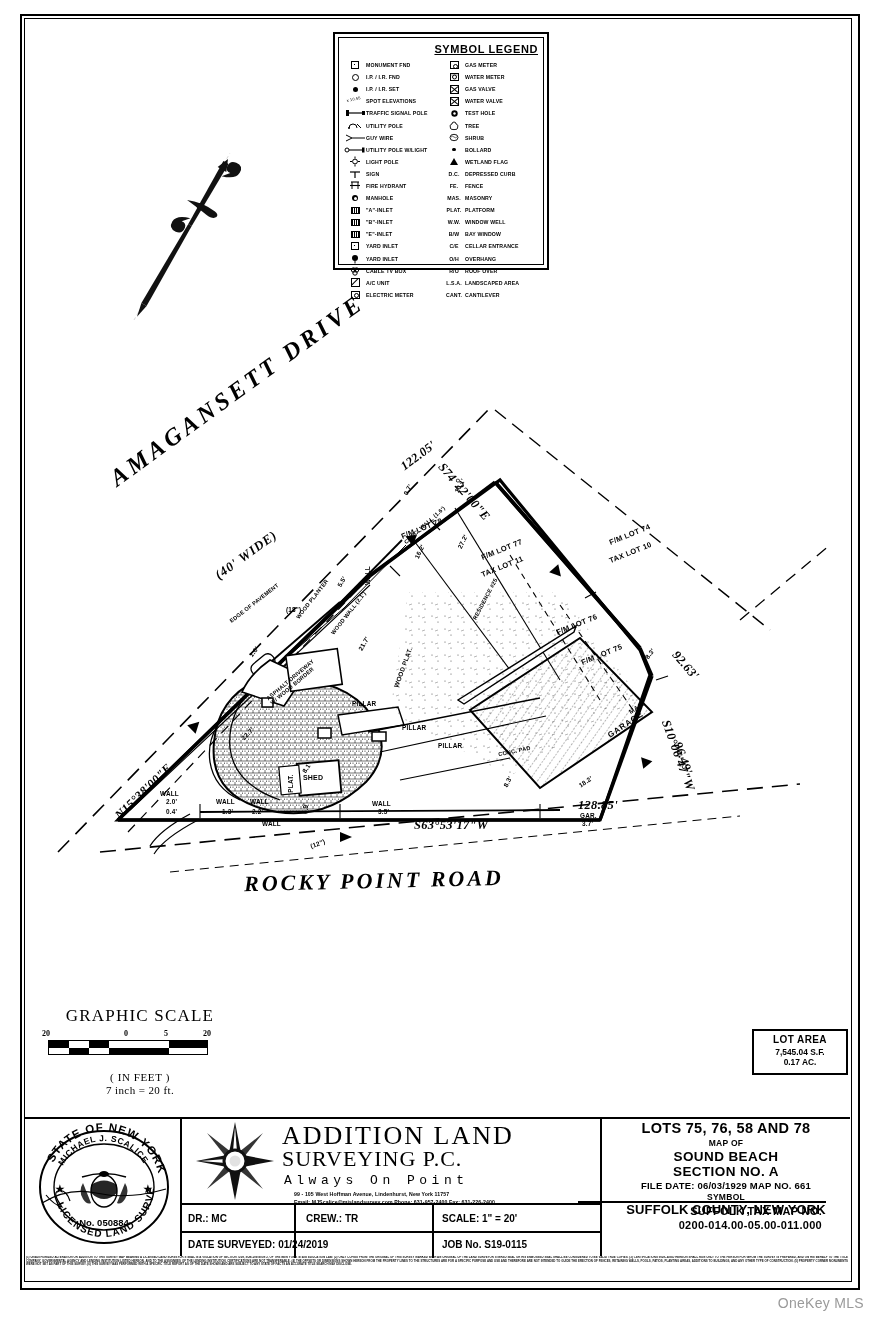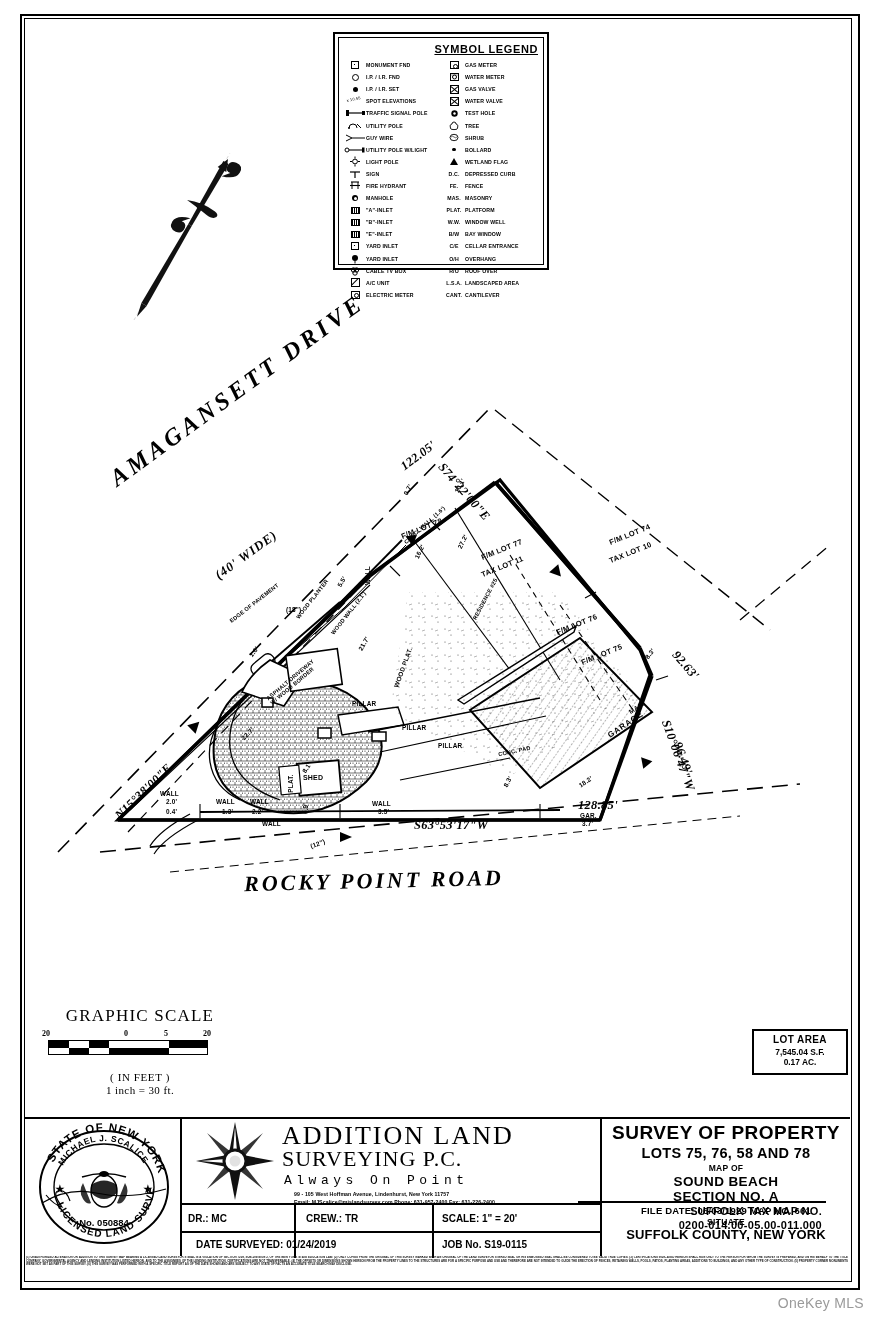--- a/index.html
+++ b/index.html
@@ -670,21 +670,21 @@
       <div class="gs-cell" style="left:60px;top:0;width:20px;background:#fff;"></div>
 
       <div class="gs-cell" style="left:0;top:6.5px;width:20px;background:#fff;"></div>
       <div class="gs-cell" style="left:20px;top:6.5px;width:20px;background:#000;"></div>
       <div class="gs-cell" style="left:40px;top:6.5px;width:20px;background:#fff;"></div>
       <div class="gs-cell" style="left:60px;top:6.5px;width:20px;background:#000;"></div>
       <div class="gs-cell" style="left:80px;top:6.5px;width:40px;background:#000;"></div>
       <div class="gs-cell" style="left:120px;top:6.5px;width:38px;background:#fff;"></div>
     </div>
     <div class="gscale-feet">( IN FEET )</div>
-    <div class="gscale-eq">1 inch =  30 ft.</div>
+    <div class="gscale-eq">7 inch =  20 ft.</div>
   </div>
 
   <div class="lotarea">
     <div class="la-t">LOT AREA</div>
     <div class="la-v">7,545.04 S.F.</div>
     <div class="la-v2">0.17 AC.</div>
   </div>
 
   <div class="tb">
 
@@ -749,33 +749,32 @@
 
       <div class="tb-grid">
         <div class="vline" style="left:112px;top:0;height:53px;"></div>
         <div class="vline" style="left:250px;top:0;height:53px;"></div>
         <div class="hline" style="left:0;top:26px;width:420px;"></div>
         <div class="hline" style="left:250px;top:26px;width:170px;border-top-width:2px;"></div>
 
         <div class="tbc" style="left:0;top:0;width:112px;height:26px;">DR.: MC</div>
         <div class="tbc" style="left:112px;top:0;width:138px;height:26px;padding-left:12px;">CREW.: TR</div>
         <div class="tbc" style="left:250px;top:0;width:170px;height:26px;padding-left:10px;">SCALE:  1"  =  20'</div>
-        <div class="tbc" style="left:8px;top:26px;width:250px;height:27px;">DATE SURVEYED: 01/24/2019</div>
+        <div class="tbc" style="left:0;top:26px;width:250px;height:27px;">DATE SURVEYED: 01/24/2019</div>
         <div class="tbc" style="left:250px;top:26px;width:170px;height:27px;padding-left:10px;">JOB No. S19-0115</div>
       </div>
     </div>
 
     <div class="tb-right">
-      <div class="sp-title">SURVEY OF PROPERTY</div>
       <div class="sp-lots">LOTS 75, 76, 58 AND 78</div>
       <div class="sp-mapof">MAP OF</div>
       <div class="sp-sb">SOUND BEACH</div>
       <div class="sp-sec">SECTION NO. A</div>
       <div class="sp-file">FILE DATE: 06/03/1929 MAP NO. 661</div>
-      <div class="sp-sit">SITUATE</div>
+      <div class="sp-sit">SYMBOL</div>
       <div class="sp-loc2">SUFFOLK COUNTY, NEW YORK</div>
     </div>
   </div>
 
   <div style="position:absolute;left:578px;top:1201px;width:248px;height:53px;box-sizing:border-box;
               text-align:center;padding-top:4px;">
   </div>
 
   <div style="position:absolute;left:582px;top:1205px;width:240px;text-align:right;">
     <div class="tax-l1">SUFFOLK TAX MAP NO.</div>

